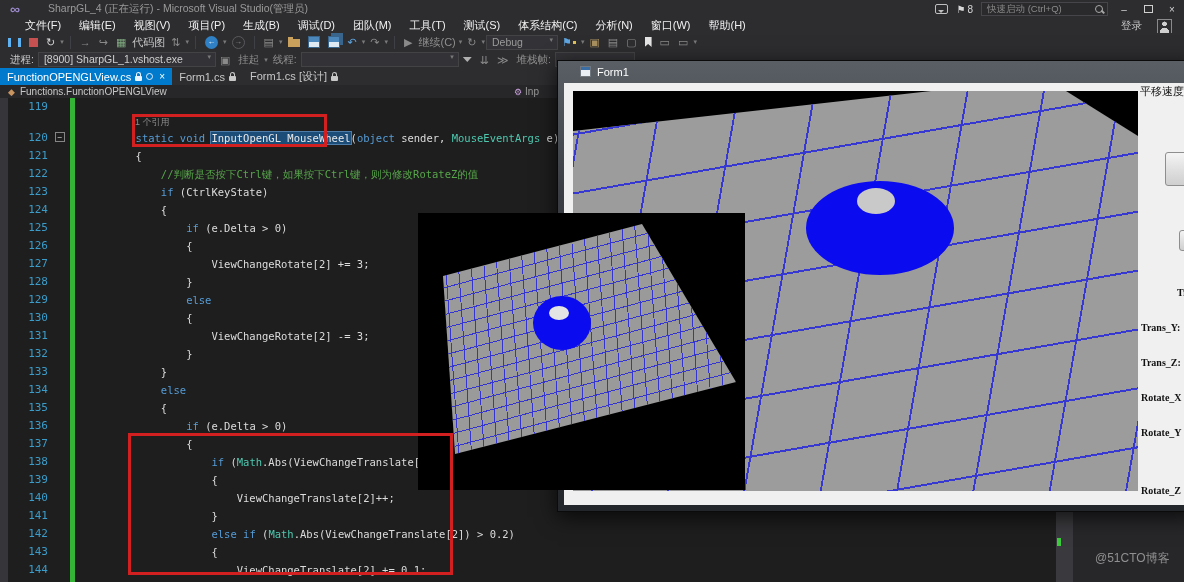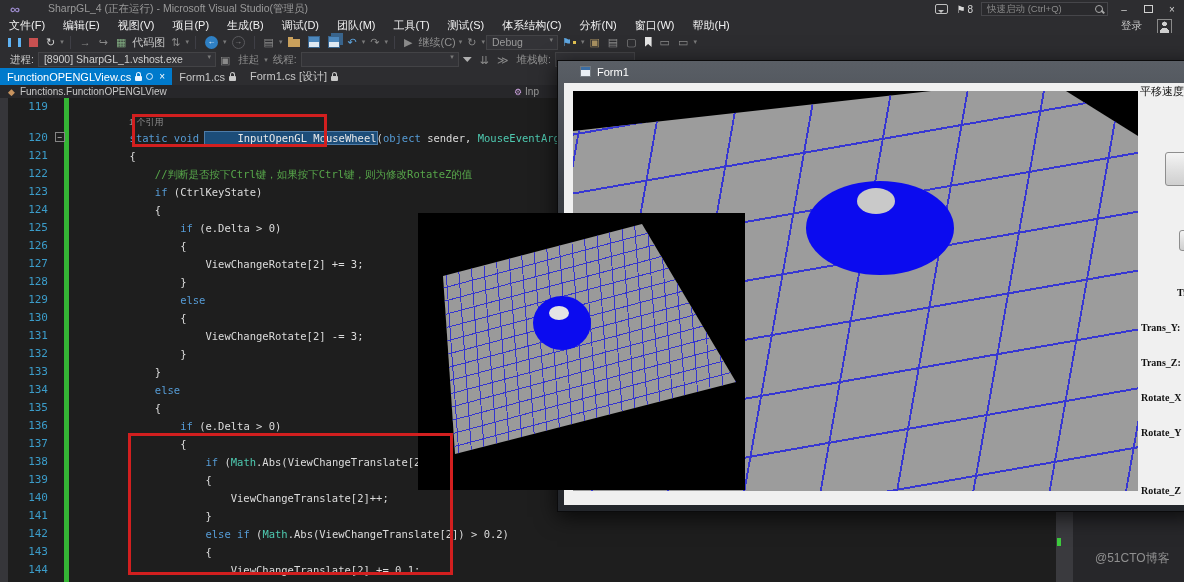--- a/index.html
+++ b/index.html
@@ -12,21 +12,21 @@
   .tb-right{position:absolute;right:4px;top:0;height:18px;display:flex;align-items:center;gap:8px;}
   .bubble{width:11px;height:8px;border:1px solid #BFBFBF;border-radius:2px;position:relative;}
   .bubble::after{content:"";position:absolute;left:2px;bottom:-3px;border:3px solid transparent;border-top-color:#BFBFBF;}
   .flagwrap{color:#D8D8D8;font-size:10px;display:flex;align-items:center;gap:2px;}
   .qlaunch{width:120px;height:12px;background:#2A2A2D;border:1px solid #46464A;display:flex;align-items:center;
            color:#8A8A8A;font-size:9.5px;padding-left:5px;}
   .mag{margin-left:auto;margin-right:4px;width:6px;height:6px;border:1.5px solid #A8A8A8;border-radius:50%;position:relative;}
   .mag::after{content:"";position:absolute;left:5px;top:5px;width:4px;height:1.5px;background:#A8A8A8;transform:rotate(45deg);}
   .winbtn{color:#D0D0D0;font-size:10px;width:16px;text-align:center;}
   .restorebox{width:7px;height:6px;border:1px solid #D0D0D0;display:inline-block;}
-  .menubar{position:absolute;left:0;top:18px;width:968px;height:15px;display:flex;align-items:center;background:#2D2D30;}
+  .menubar{position:absolute;left:16px;top:18px;width:968px;height:15px;display:flex;align-items:center;background:#2D2D30;}
   .menu-item{color:#F1F1F1;font-size:11px;padding:0 9px;white-space:nowrap;}
   .signin{position:absolute;right:42px;top:19px;color:#C8C8C8;font-size:10.5px;}
   .avatar{position:absolute;right:12px;top:19px;width:13px;height:13px;border:1px solid #8A8A8A;
      background:radial-gradient(circle at 50% 30%,#CFCFCF 2.2px,transparent 2.6px),radial-gradient(circle at 50% 95%,#CFCFCF 4.5px,transparent 4.9px);}
   .toolbar1{position:absolute;left:0;top:33px;width:1184px;height:18px;display:flex;align-items:center;background:#2D2D30;font-size:11px;}
   .toolbar2{position:absolute;left:0;top:51px;width:1052px;height:17px;display:flex;align-items:center;background:#2D2D30;font-size:10.5px;}
   .sep{width:1px;height:13px;background:#3F3F46;margin:0 5px;flex:none;}
   .ico{flex:none;display:inline-flex;align-items:center;justify-content:center;margin:0 4px;color:#8A8A8A;font-size:11px;line-height:12px;}
   .caret{color:#7A7A7A;font-size:7px;margin:0 1px;flex:none;}
   .pauseico{width:7px;height:9px;border-left:3px solid #5FB2F2;border-right:3px solid #5FB2F2;}
@@ -62,25 +62,25 @@
   
   .editor{position:absolute;left:0;top:98px;width:1184px;height:484px;background:#1E1E1E;overflow:hidden;}
   .margin-strip{position:absolute;left:0;top:0;width:8px;height:100%;background:#36363A;}
   .scroll-strip{position:absolute;left:1056px;top:0;width:17px;height:100%;background:#3A3A3E;}
   .green-mark{position:absolute;left:1057px;top:440px;width:4px;height:8px;background:#3ECB3E;}
   .side-bg{position:absolute;left:1073px;top:0;width:111px;height:100%;background:#27272A;}
   .watermark{position:absolute;left:1095px;top:452px;color:#909090;font-size:12px;}
   #code-lines{position:absolute;left:0;top:0;width:1060px;}
   .code-row{display:flex;height:18px;line-height:18px;font-family:"DejaVu Sans Mono",monospace;font-size:10.5px;position:relative;}
   .codelens-row{height:13px;line-height:13px;}
-  .ln{width:48px;flex:none;text-align:right;padding-right:16px;color:#3B9CC9;font-size:11px;font-family:"DejaVu Sans Mono",monospace;}
+  .ln{width:48px;flex:none;text-align:right;padding-right:22px;color:#3B9CC9;font-size:11px;font-family:"DejaVu Sans Mono",monospace;}
   .bar{width:5px;flex:none;background:#35B535;}
   .ltext{white-space:pre;padding-left:10px;color:#DCDCDC;}
   .tok-kw{color:#569CD6;} .tok-ty{color:#4EC9B0;} .tok-cm{color:#57A64A;} .tok-pl{color:#DCDCDC;}
-  .tok-sel{color:#E8E8E8;background:#1C4D79;outline:1px solid #4E7CA8;padding-left:32px;}
+  .tok-sel{color:#E8E8E8;background:#1C4D79;outline:1px solid #4E7CA8;}
   .codelens-text{color:#8E8E8E;font-size:9px;padding-left:60px;font-family:"Liberation Sans",sans-serif;}
   .fold-box{position:absolute;left:55px;top:3px;width:10px;height:10px;border:1px solid #858585;background:#1E1E1E;
             color:#C8C8C8;font-size:8px;line-height:9px;text-align:center;box-sizing:border-box;}
   
   .form1{position:absolute;left:557px;top:60px;width:640px;height:452px;z-index:10;
          background:linear-gradient(180deg,#5A5F66,#3A3E44 30%,#23262B);
          border:1px solid #0B0B0C;box-shadow:0 5px 20px rgba(0,0,0,.7);box-sizing:border-box;}
   .f-title{height:21px;display:flex;align-items:center;padding-left:22px;gap:6px;color:#FFF;font-size:11px;}
   .f-icon{width:11px;height:11px;background:linear-gradient(180deg,#3B6EA5 0 3px,#E8EEF4 3px);border:1px solid #70777E;box-sizing:border-box;}
   .f-client{position:absolute;left:6px;top:22px;right:6px;bottom:6px;background:#F0F0F0;overflow:hidden;}

